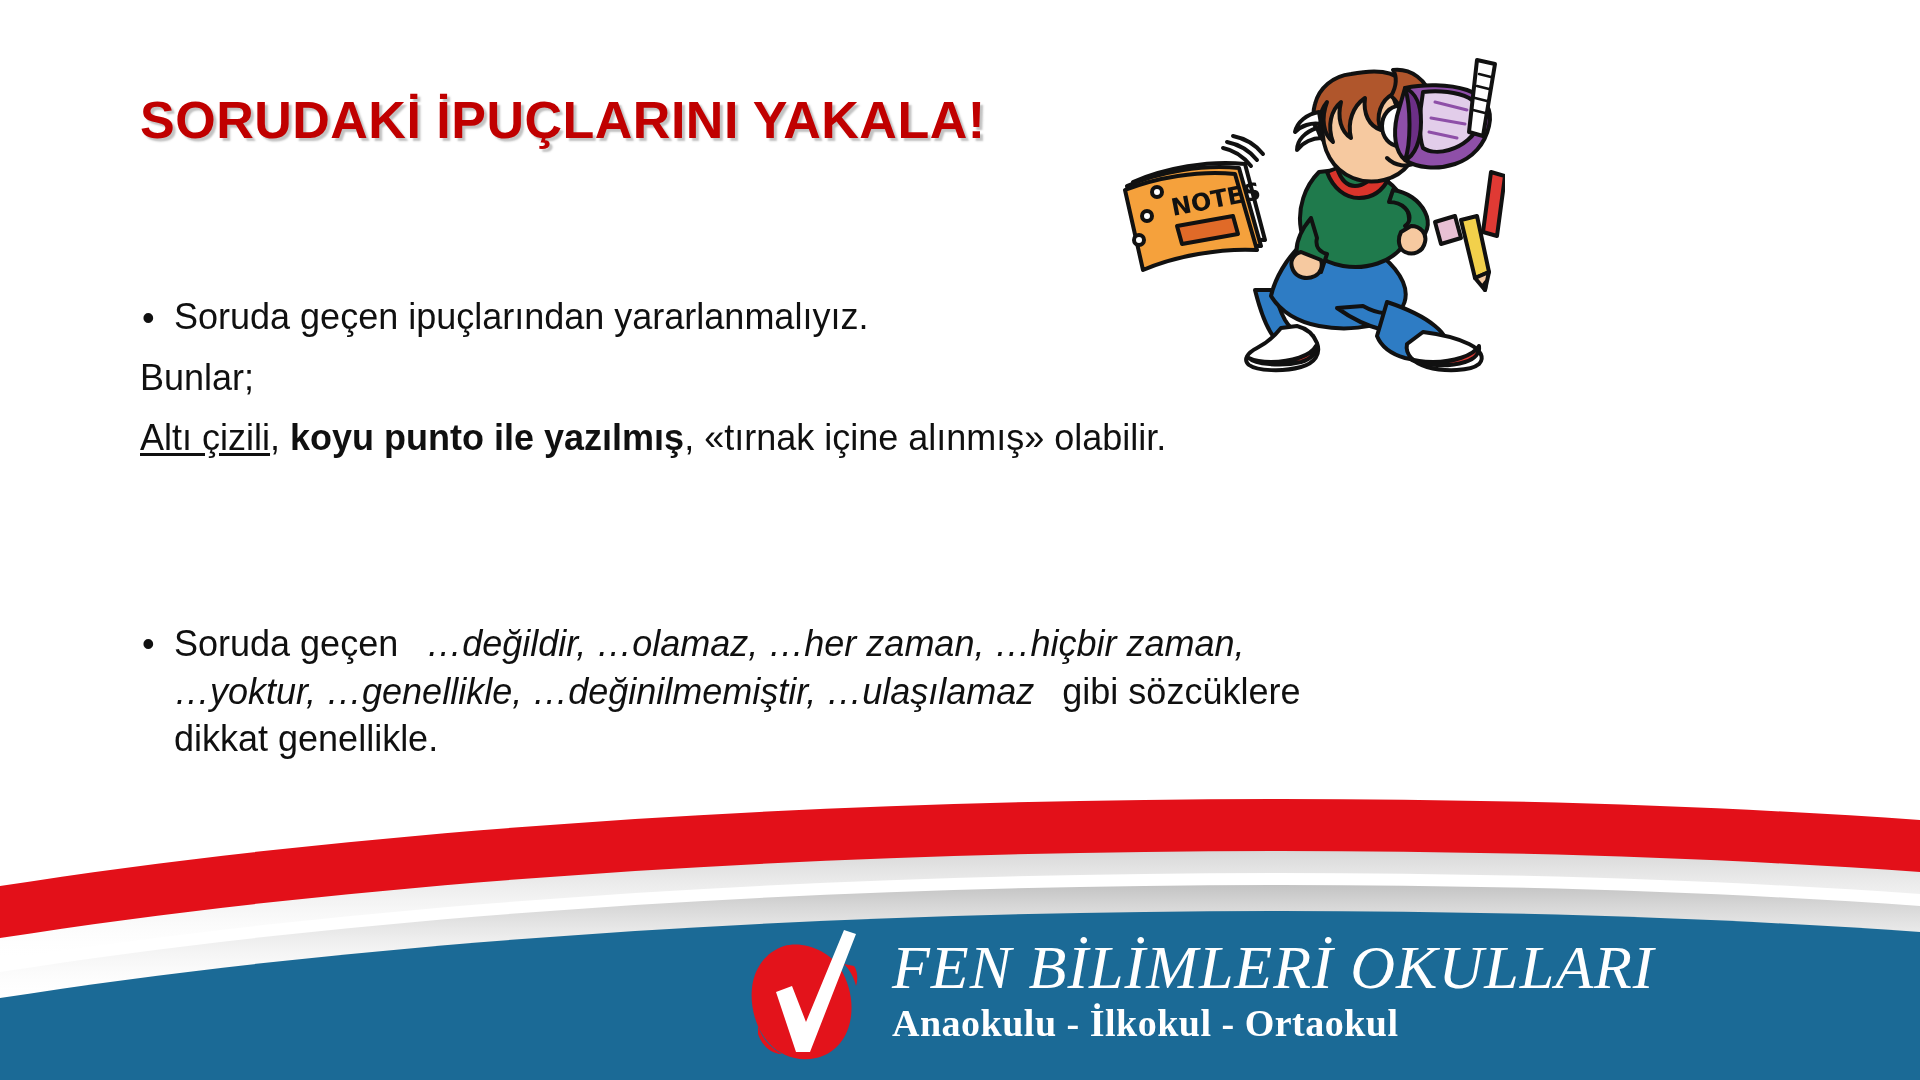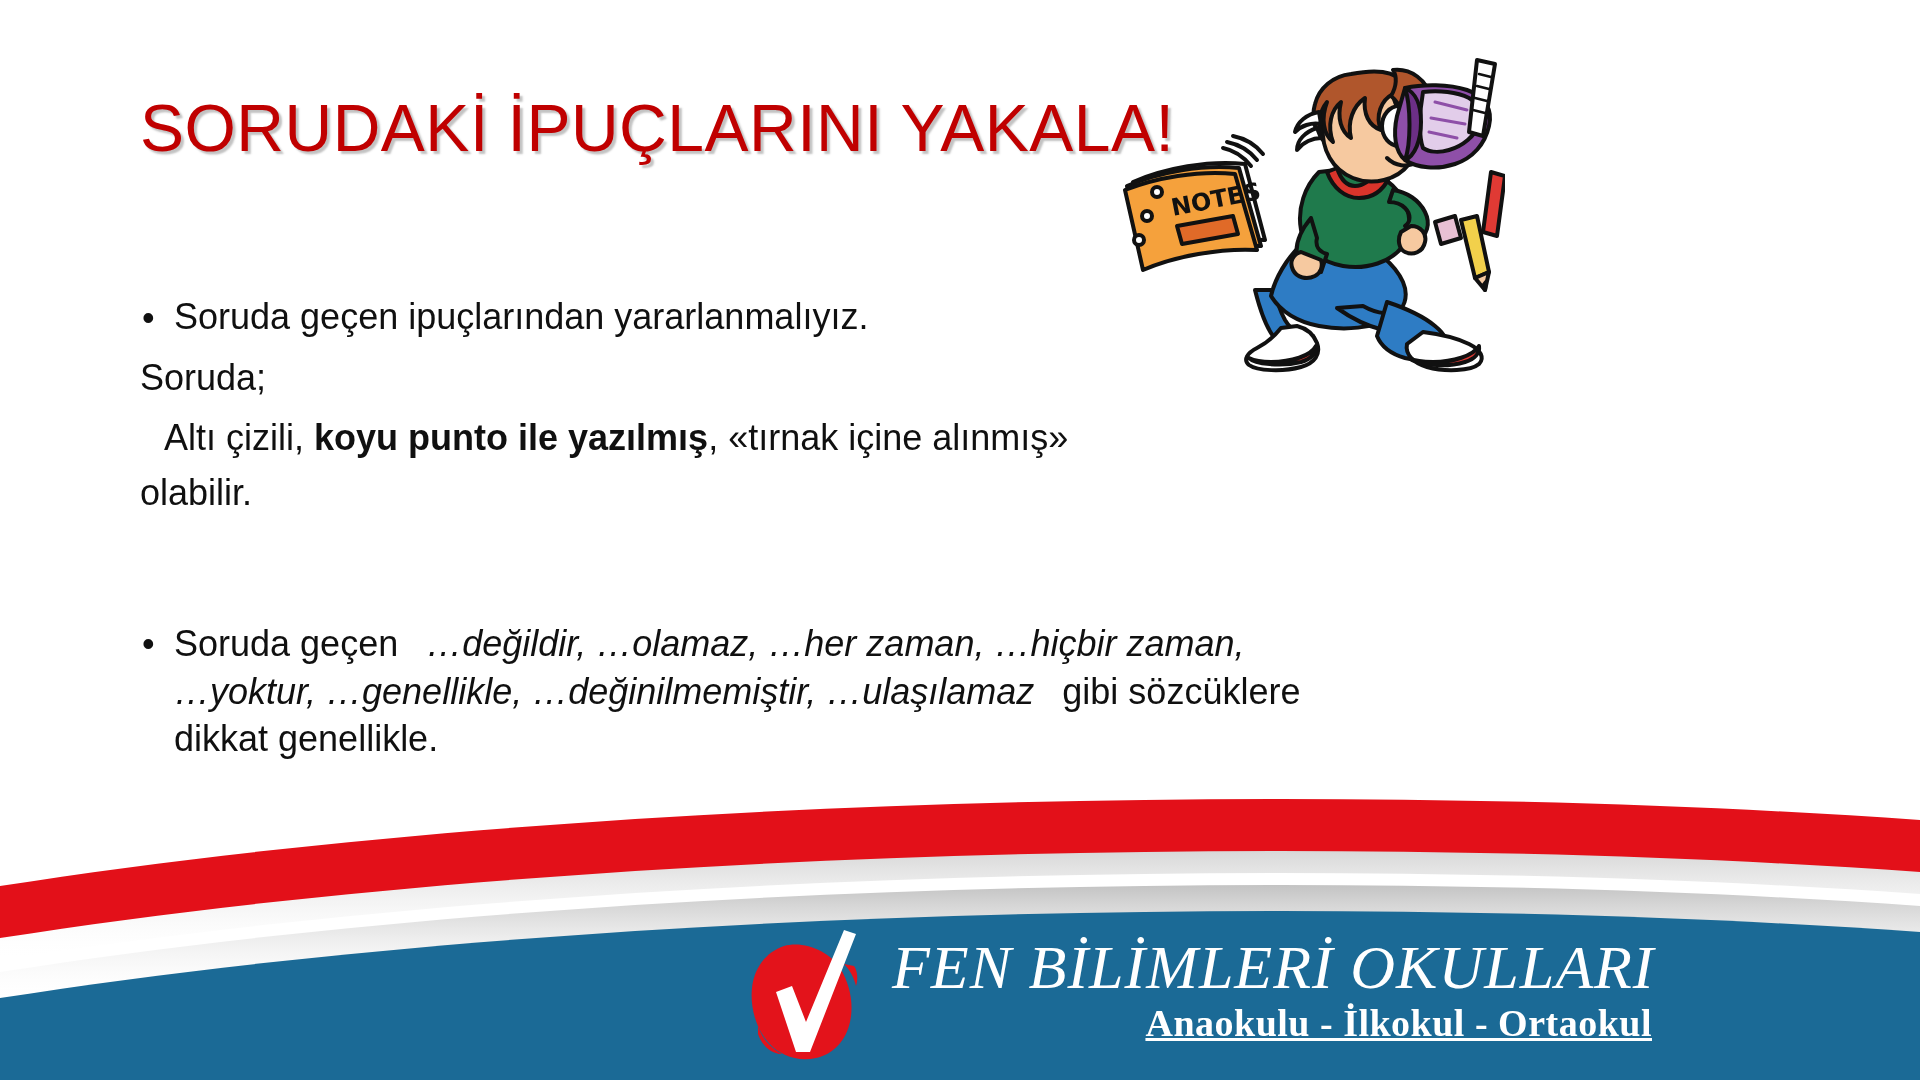--- a/index.html
+++ b/index.html
@@ -20,22 +20,22 @@
     inset: 0;
     background: #ffffff;
     overflow: hidden;
   }
 
   
   .title {
     position: absolute;
     left: 140px;
     top: 90px;
-    font-size: 66px;
-    font-weight: normal;
+    font-size: 52px;
+    font-weight: bold;
     color: #C00000;
     letter-spacing: 0.5px;
     white-space: nowrap;
     text-shadow: 3px 3px 2px rgba(120,120,120,0.45);
     font-family: "Liberation Sans", sans-serif;
   }
 
   
   .body-block {
     position: absolute;
@@ -49,21 +49,21 @@
   }
   .para { margin: 0 0 6px 0; position: relative; }
   .para.bullet { padding-left: 34px; }
   .para.bullet > .dot {
     position: absolute;
     left: 2px;
     top: 0.02em;
     font-size: 36px;
     line-height: inherit;
   }
-  .u { text-underline-offset: 3px; margin-left: 24px; }
+  .u { text-decoration: underline; text-underline-offset: 3px; }
   .b { font-weight: bold; }
   .i { font-style: italic; margin-top: 37px; }
   .gap { display: inline-block; width: 28px; }
 
   .block2 {
     position: absolute;
     left: 140px;
     top: 620px;
     width: 1700px;
     font-size: 36px;
@@ -111,24 +111,23 @@
     font-size: 62px;
     letter-spacing: 1px;
     line-height: 1.02;
     white-space: nowrap;
     font-style: italic;
   }
   .logo-line2 {
     font-size: 38px;
     font-weight: bold;
     letter-spacing: 0.5px;
-    text-align: right;
+    text-align: left;
     margin-top: 2px;
     white-space: nowrap;
-    text-decoration: underline;
   }
 
   
   .cartoon {
     position: absolute;
     left: 1105px;
     top: 40px;
     width: 400px;
     height: 340px;
   }
@@ -215,21 +214,21 @@
   </div>
 
   <div class="body-block">
 
     <p class="para bullet">
       <span class="dot">•</span>
       <span>Soruda geçen ipuçlarından yararlanmalıyız.</span>
     </p>
 
     <p class="para">
-      <span>Soruda;</span>
+      <span>Bunlar;</span>
     </p>
 
     <p class="para">
       <span class="u">Altı çizili</span><span>, </span><span class="b">koyu punto ile yazılmış</span><span>, «tırnak içine alınmış» olabilir.</span>
     </p>
   </div>
 
   <div class="block2">
     <div class="hang">
       <span class="dot">•</span>

